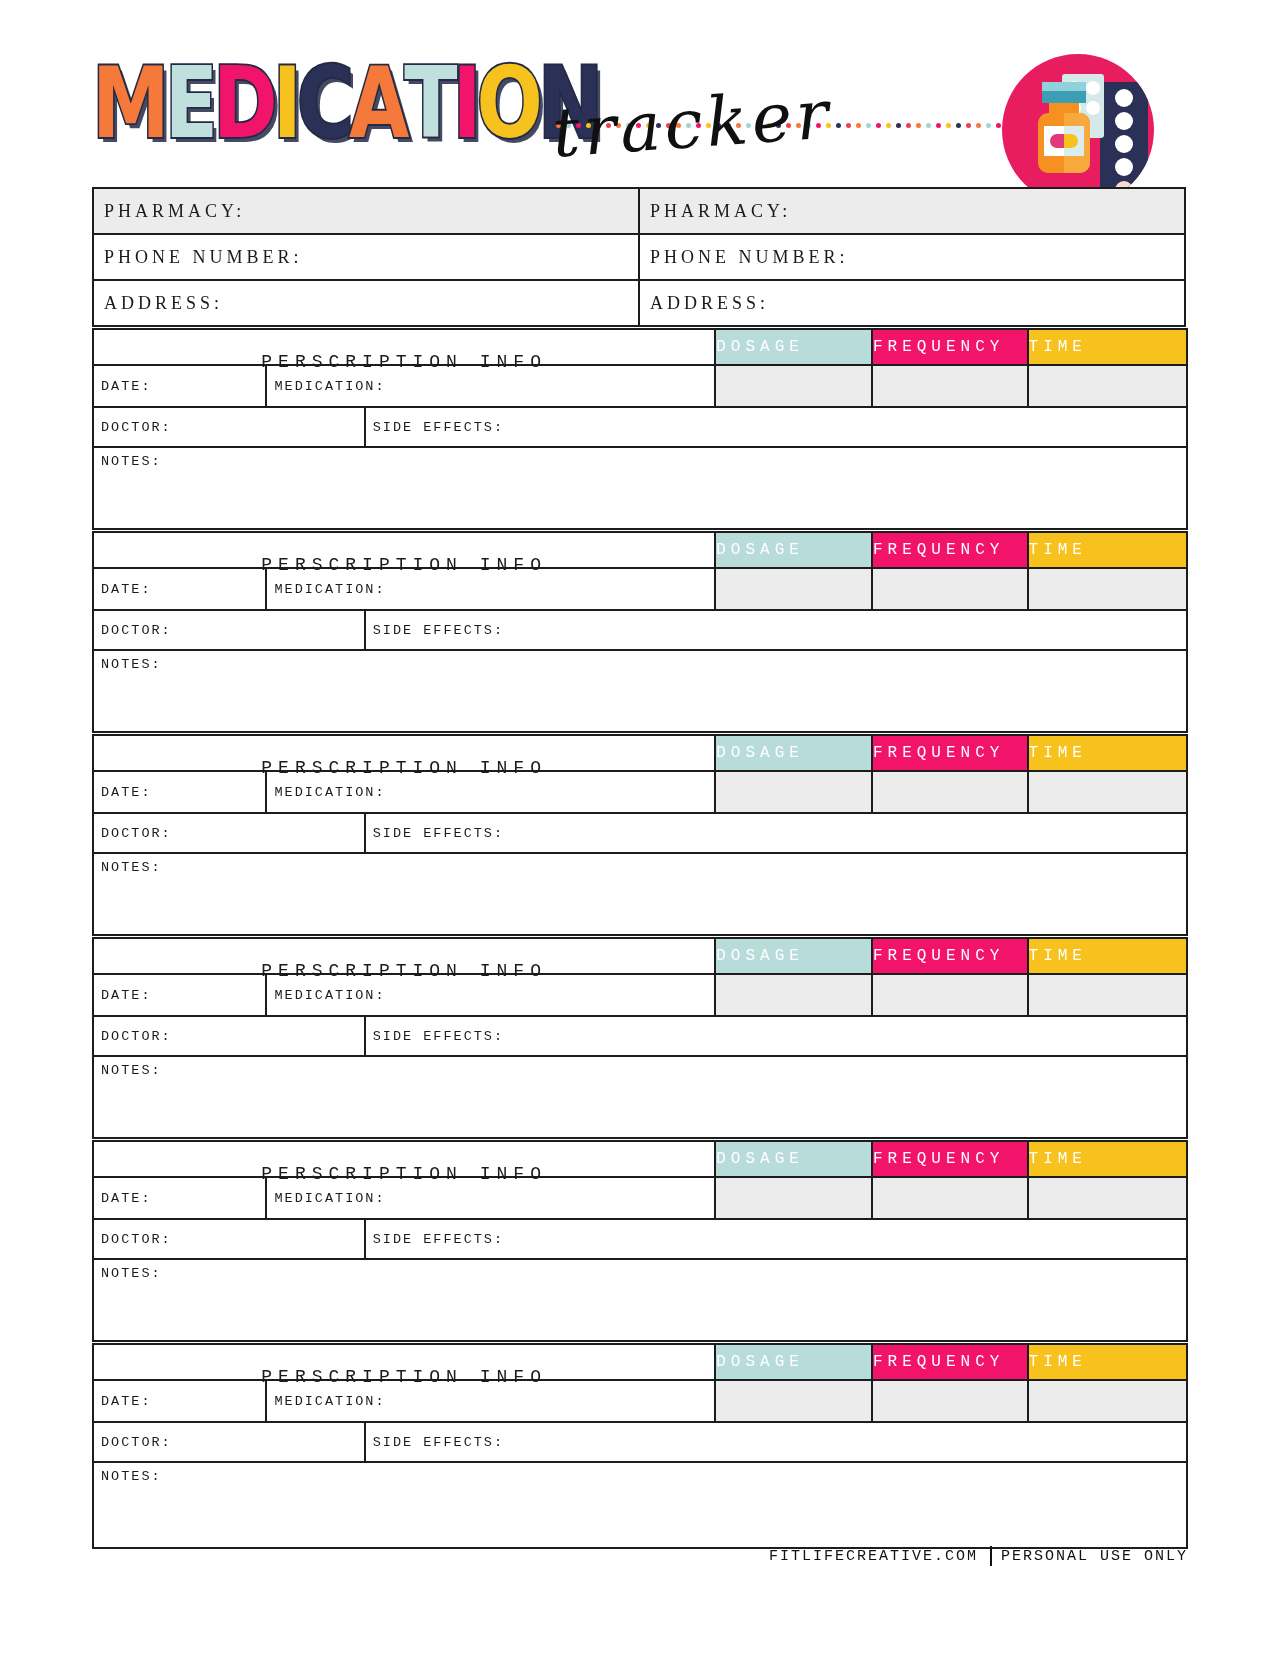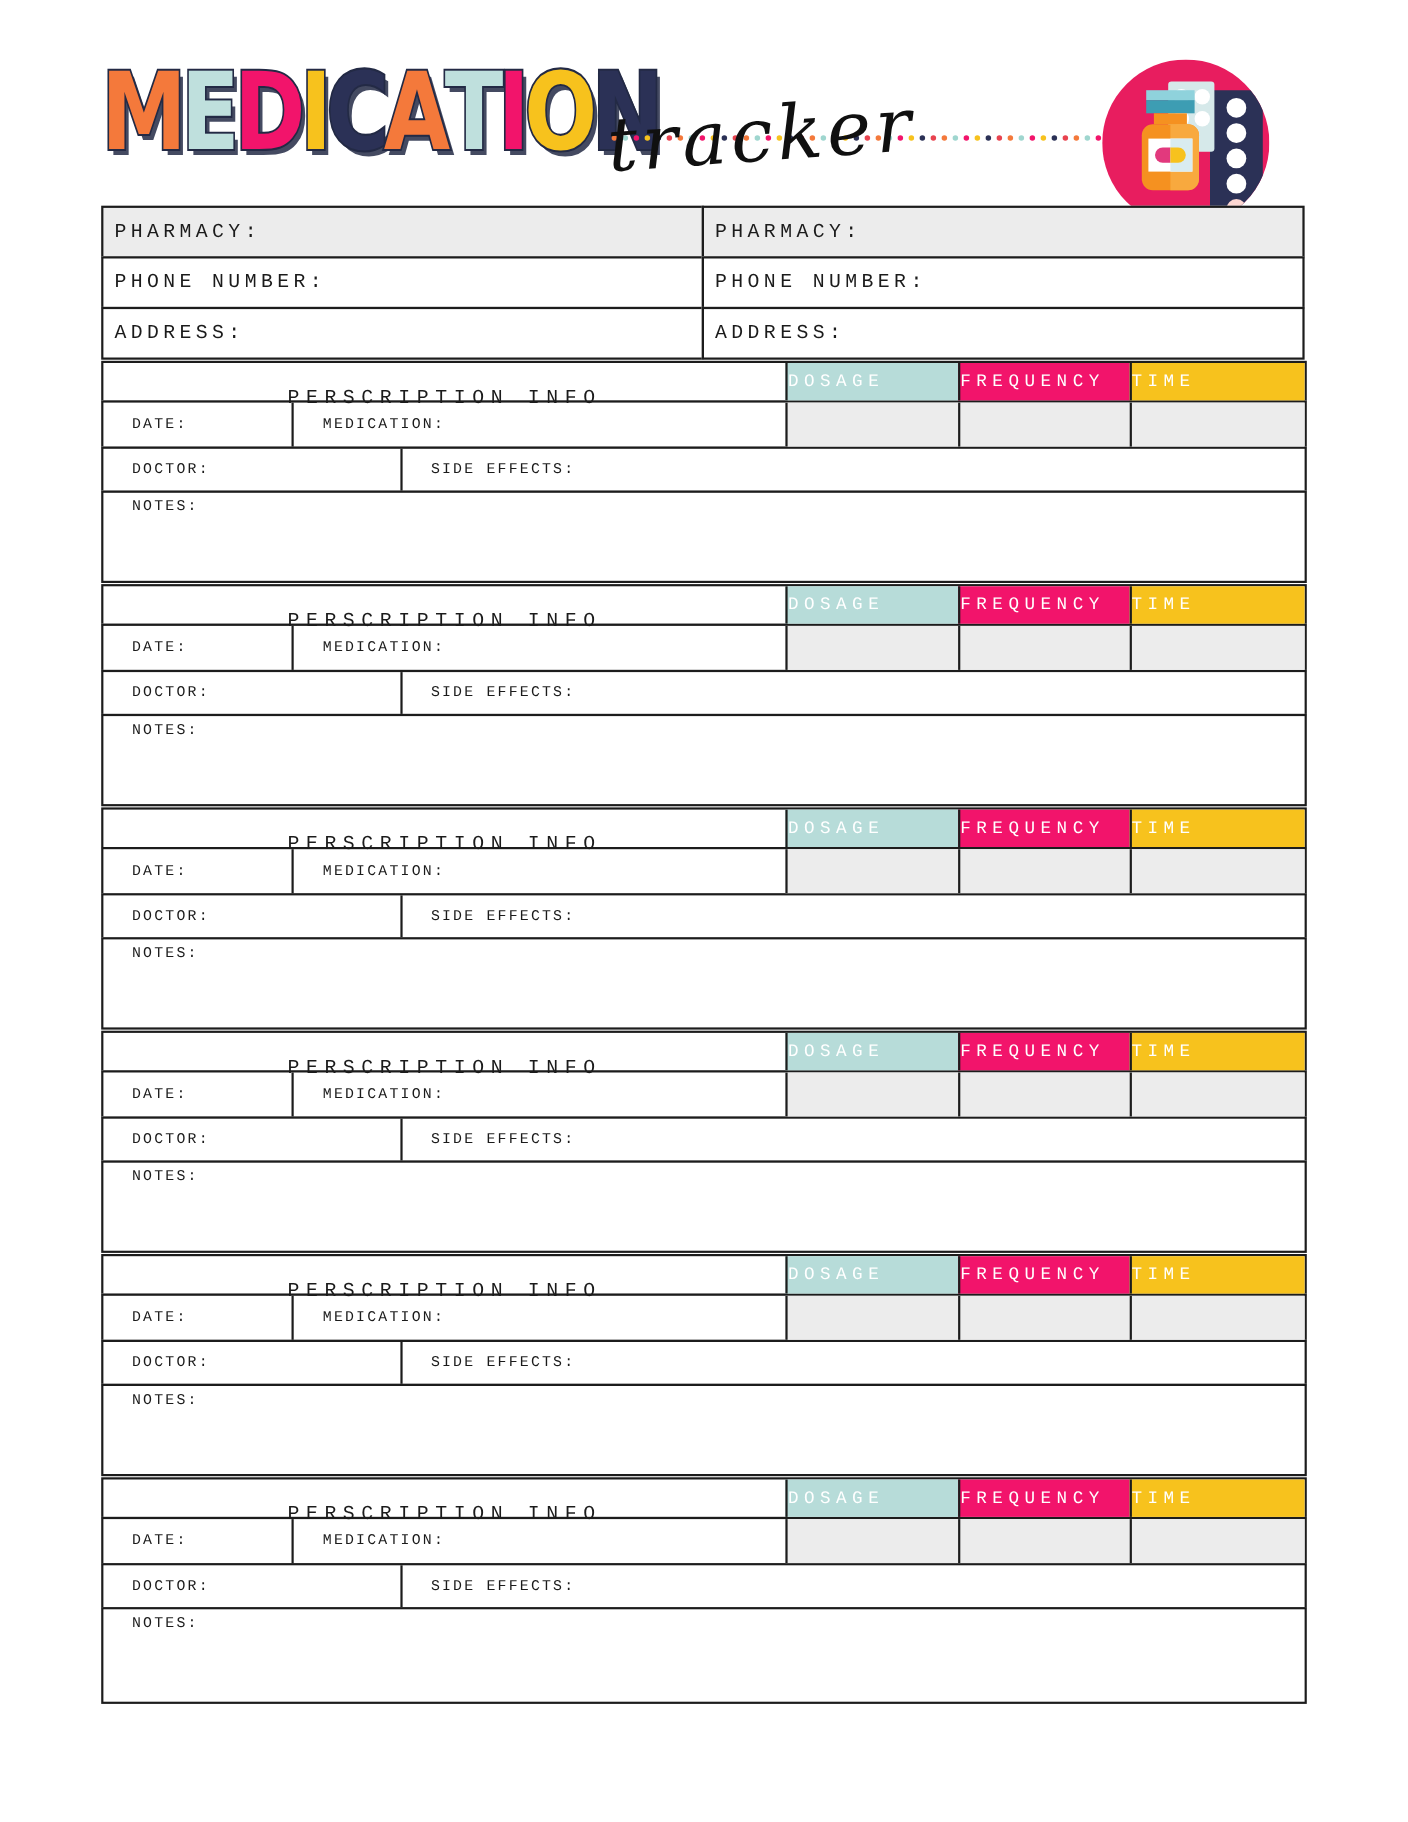--- a/index.html
+++ b/index.html
@@ -38,25 +38,25 @@
     letter-spacing: 4px;
   }
   .logo { position: absolute; left: 1002px; top: 54px; width: 152px; height: 152px; }
 
   
   .form-zone { position: absolute; left: 92px; top: 187px; width: 1096px; }
   .row { display: flex; border: 2px solid var(--border); background: #fff; width: 100%; }
   .row + .row { margin-top: -2px; }
   .cell { position: relative; display: flex; align-items: center; }
   .cell + .cell { border-left: 2px solid var(--border); }
-  .lbl { letter-spacing: 2px; font-size: 13.5px; padding-left: 7px; margin-left: 19px; }
+  .lbl { letter-spacing: 2px; font-size: 13.5px; padding-left: 7px; }
 
   
   .pharmacy-grid { display: flex; width: 100%; }
-  .pharmacy-section { width: 50%; }
+  .pharmacy-section { width: 50%; font-family: Liberation Serif, serif; }
   .pharmacy-section + .pharmacy-section { margin-left: -2px; }
   .ph-row { height: 48px; border: 2px solid var(--border); display: flex; align-items: center; background: #fff; }
   .ph-row + .ph-row { margin-top: -2px; }
   .ph-row.gray { background: var(--gray-fill); }
   .ph-label { font-size: 18px; letter-spacing: 4px; padding-left: 10px; }
 
   
   .rx-block { margin-top: 1px; }
   .header-row { height: 38px; }
   .header-row .info-cell { flex: 0 0 56.8%; justify-content: center; margin-top: 30px; }
@@ -449,13 +449,18 @@
     </div>
     <div class="row notes-row">
       <div class="cell notes-cell">
         <span class="lbl">NOTES:</span>
       </div>
     </div>
   </div>
 </div>
   </div>
 
+  <div class="footer">
+    <span>FITLIFECREATIVE.COM</span>
+    <span class="footer-divider"></span>
+    <span>PERSONAL USE ONLY</span>
+  </div>
 </div>
 
 </body></html>

